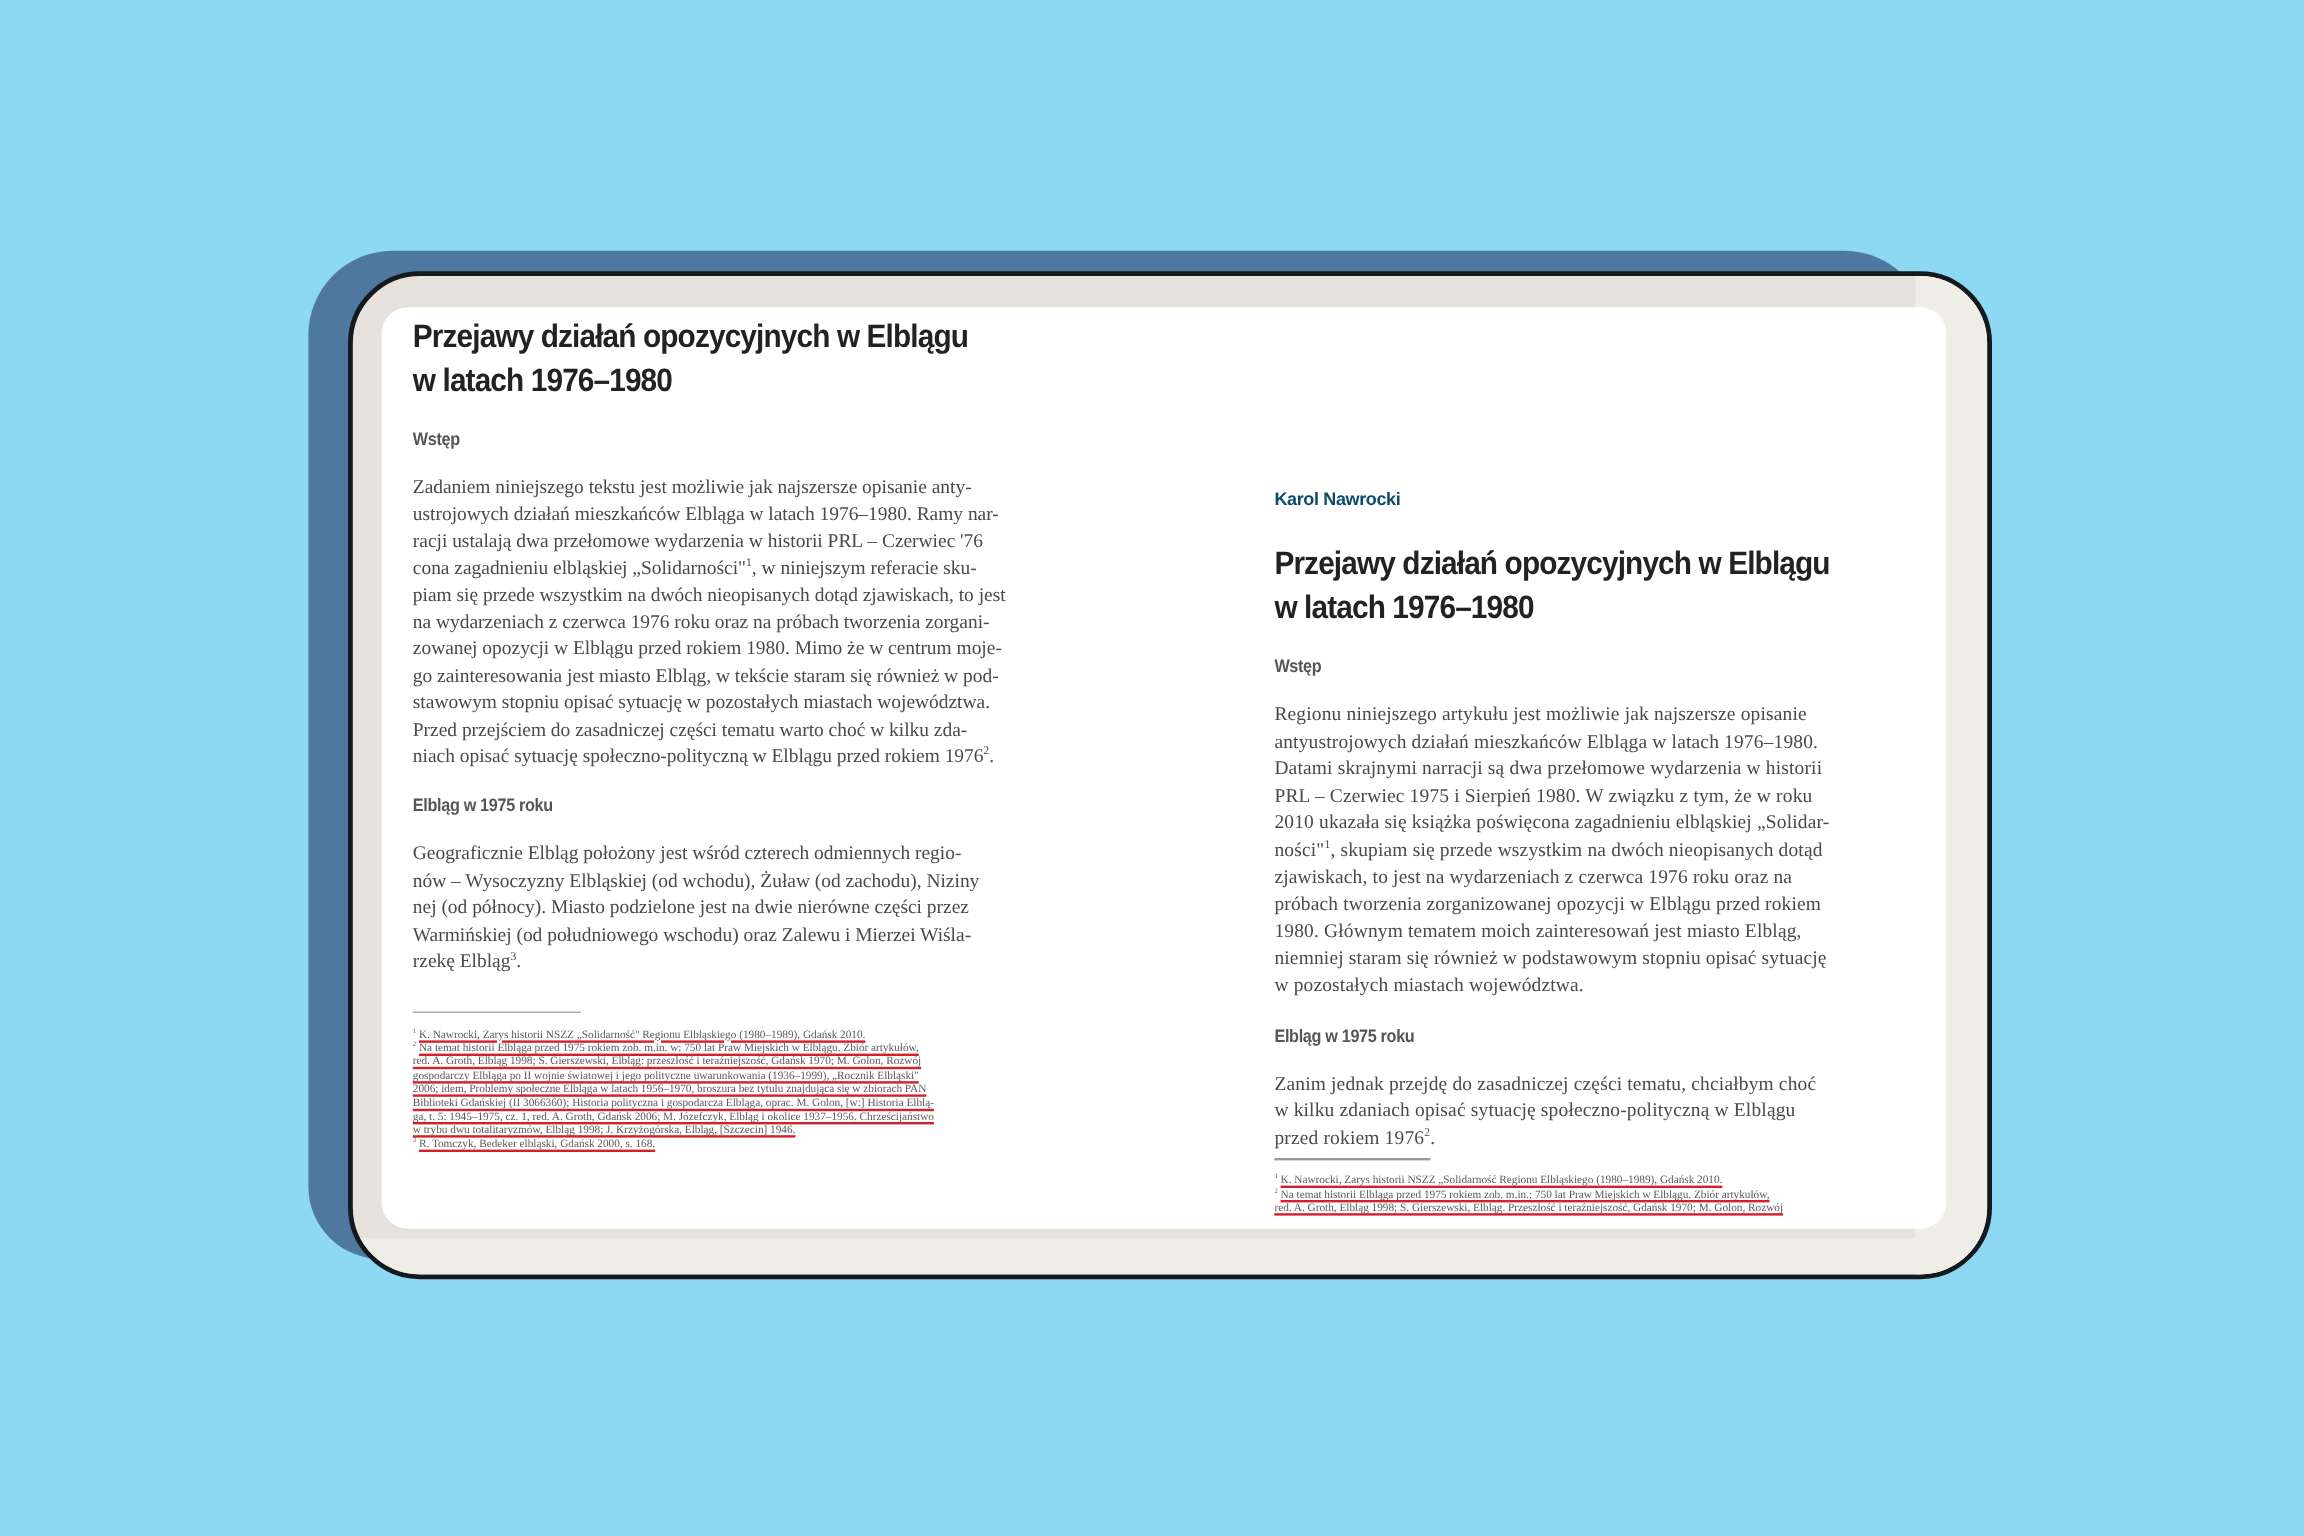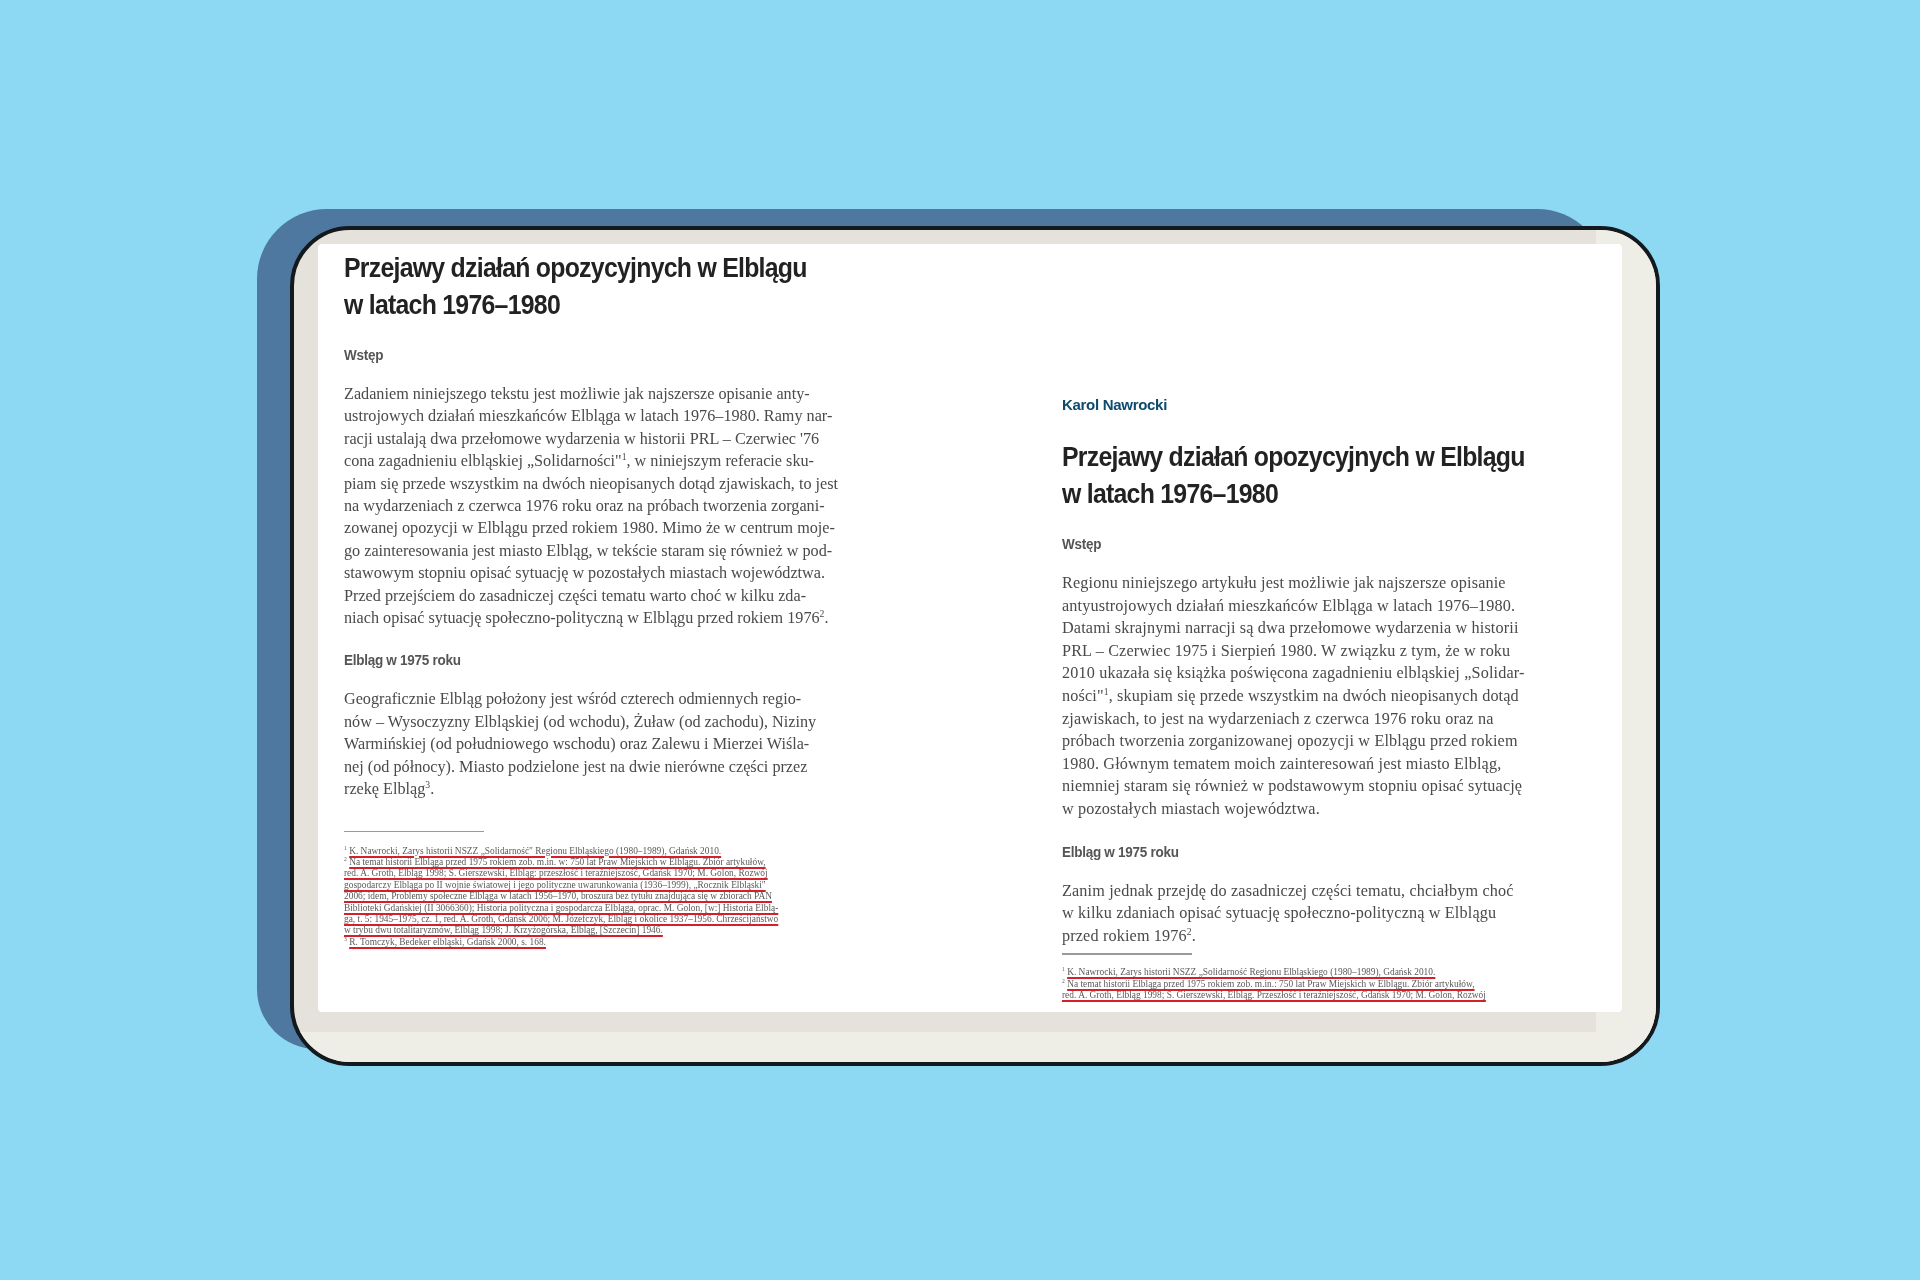--- a/index.html
+++ b/index.html
@@ -20,22 +20,22 @@
   }
   .frame .right-tint {
     position: absolute; right: 0; top: 0; width: 60px; height: 100%;
     background: #eeede6;
   }
   .frame .bottom-tint {
     position: absolute; left: 0; right: 0; bottom: 0; height: 30px;
     background: #eeede6;
   }
   .page {
-    position: absolute; left: 24px; top: 14px; width: 1304px; height: 768px;
-    background: #ffffff; border-radius: 4px; overflow: hidden;
+    position: absolute; left: 24px; top: 26px; width: 1304px; height: 768px;
+    background: #ffffff; border-radius: 22px; overflow: hidden;
   }
   .col { position: absolute; color: #333; }
   .col.left { left: 26px; top: 6px; width: 530px; }
   .col.right { left: 744px; top: 140px; width: 500px; }
 
   .author {
     font-family: "Liberation Sans", sans-serif; font-weight: bold;
     font-size: 15px; color: #0c4a6e; margin: 12px 0 26px 0; letter-spacing: -0.3px;
   }
   .title {
@@ -99,22 +99,22 @@
         <span class="line"><span class="u">stawowym stopniu opisać sytuację w pozostałych miastach województwa.</span></span>
         <span class="line"><span class="u">Przed przejściem do zasadniczej części tematu warto choć w kilku zda-</span></span>
         <span class="line"><span class="u"><span>niach opisać sytuację społeczno-polityczną w Elblągu przed rokiem 1976</span><sup>2</sup>.</span></span>
       </p>
 
       <div class="section">Elbląg w 1975 roku</div>
 
       <p class="para">
         <span class="line"><span class="u">Geograficznie Elbląg położony jest wśród czterech odmiennych regio-</span></span>
         <span class="line"><span class="u">nów – Wysoczyzny Elbląskiej (od wchodu), Żuław (od zachodu), Niziny</span></span>
+        <span class="line"><span class="u">nej (od północy). Miasto podzielone jest na dwie nierówne części przez</span></span>
         <span class="line"><span class="u">Warmińskiej (od południowego wschodu) oraz Zalewu i Mierzei Wiśla-</span></span>
-        <span class="line"><span class="u">nej (od północy). Miasto podzielone jest na dwie nierówne części przez</span></span>
         <span class="line"><span class="u"><span>rzekę Elbląg</span><sup>3</sup>.</span></span>
       </p>
 
       <div class="fn-rule"></div>
 
       <div class="footnotes">
         <span class="line"><sup>1</sup> <span class="u">K. Nawrocki, Zarys historii NSZZ „Solidarność" Regionu Elbląskiego (1980–1989), Gdańsk 2010.</span></span>
         <span class="line"><sup>2</sup> <span class="u">Na temat historii Elbląga przed 1975 rokiem zob. m.in. w: 750 lat Praw Miejskich w Elblągu. Zbiór artykułów,</span></span>
         <span class="line"><span class="u">red. A. Groth, Elbląg 1998; S. Gierszewski, Elbląg: przeszłość i teraźniejszość, Gdańsk 1970; M. Golon, Rozwój</span></span>
         <span class="line"><span class="u">gospodarczy Elbląga po II wojnie światowej i jego polityczne uwarunkowania (1936–1999), „Rocznik Elbląski"</span></span>

